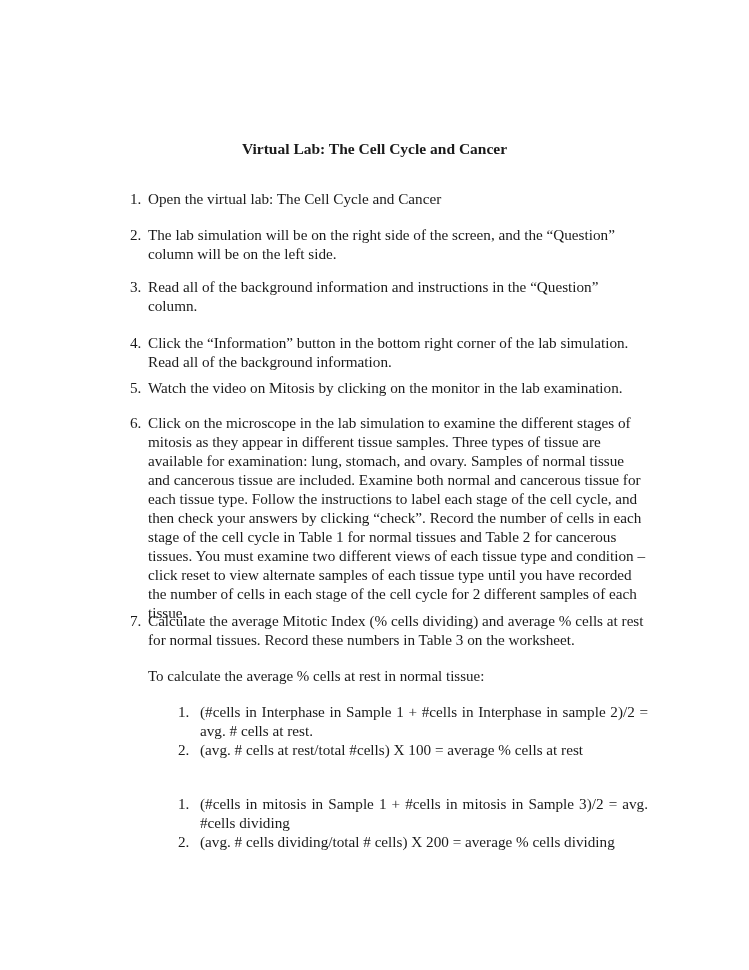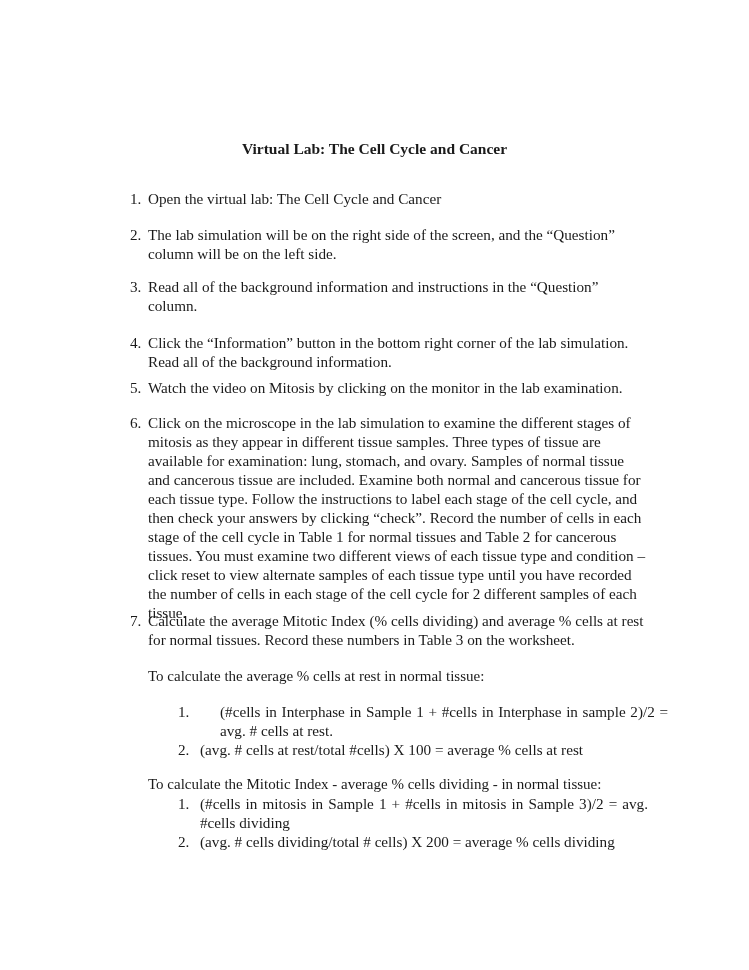--- a/index.html
+++ b/index.html
@@ -55,29 +55,28 @@
 
   <div class="item" style="top:611px; height:38px;">
     <span class="num">7.</span>
     <span class="txt">Calculate the average Mitotic Index  (% cells dividing) and average % cells at rest for normal tissues.  Record these numbers in Table 3 on the worksheet.</span>
   </div>
 
   <div class="para" style="left:148px; top:667px; width:500px;">To calculate the average % cells at rest in normal tissue:</div>
 
   <div class="sub" style="left:178px; top:702px; width:470px; height:38px;">
     <span class="num">1.</span>
-    <span class="txt" style="width:448px;margin-left:20px;">(#cells in Interphase in Sample 1 + #cells in Interphase in sample 2)/2 = avg. # cells at rest.</span>
+    <span class="txt" style="width:448px;">(#cells in Interphase in Sample 1 + #cells in Interphase in sample 2)/2 = avg. # cells at rest.</span>
   </div>
 
   <div class="sub" style="left:178px; top:740px; width:470px; height:19px;">
     <span class="num">2.</span>
     <span class="txt" style="width:460px;">(avg. # cells at rest/total #cells) X 100 = average % cells at rest</span>
   </div>
 
-  <div class="para" style="left:148px; top:775px; width:510px;">To calculate the Mitotic Index - average % cells dividing -  in normal tissue:</div>
 
   <div class="sub" style="left:178px; top:794px; width:470px; height:38px;">
     <span class="num">1.</span>
     <span class="txt" style="width:448px;">(#cells in mitosis in Sample 1 + #cells in mitosis in Sample 3)/2 = avg. #cells dividing</span>
   </div>
 
   <div class="sub" style="left:178px; top:832px; width:470px; height:19px;">
     <span class="num">2.</span>
     <span class="txt" style="width:460px;">(avg. # cells dividing/total # cells) X 200 = average % cells dividing</span>
   </div>

